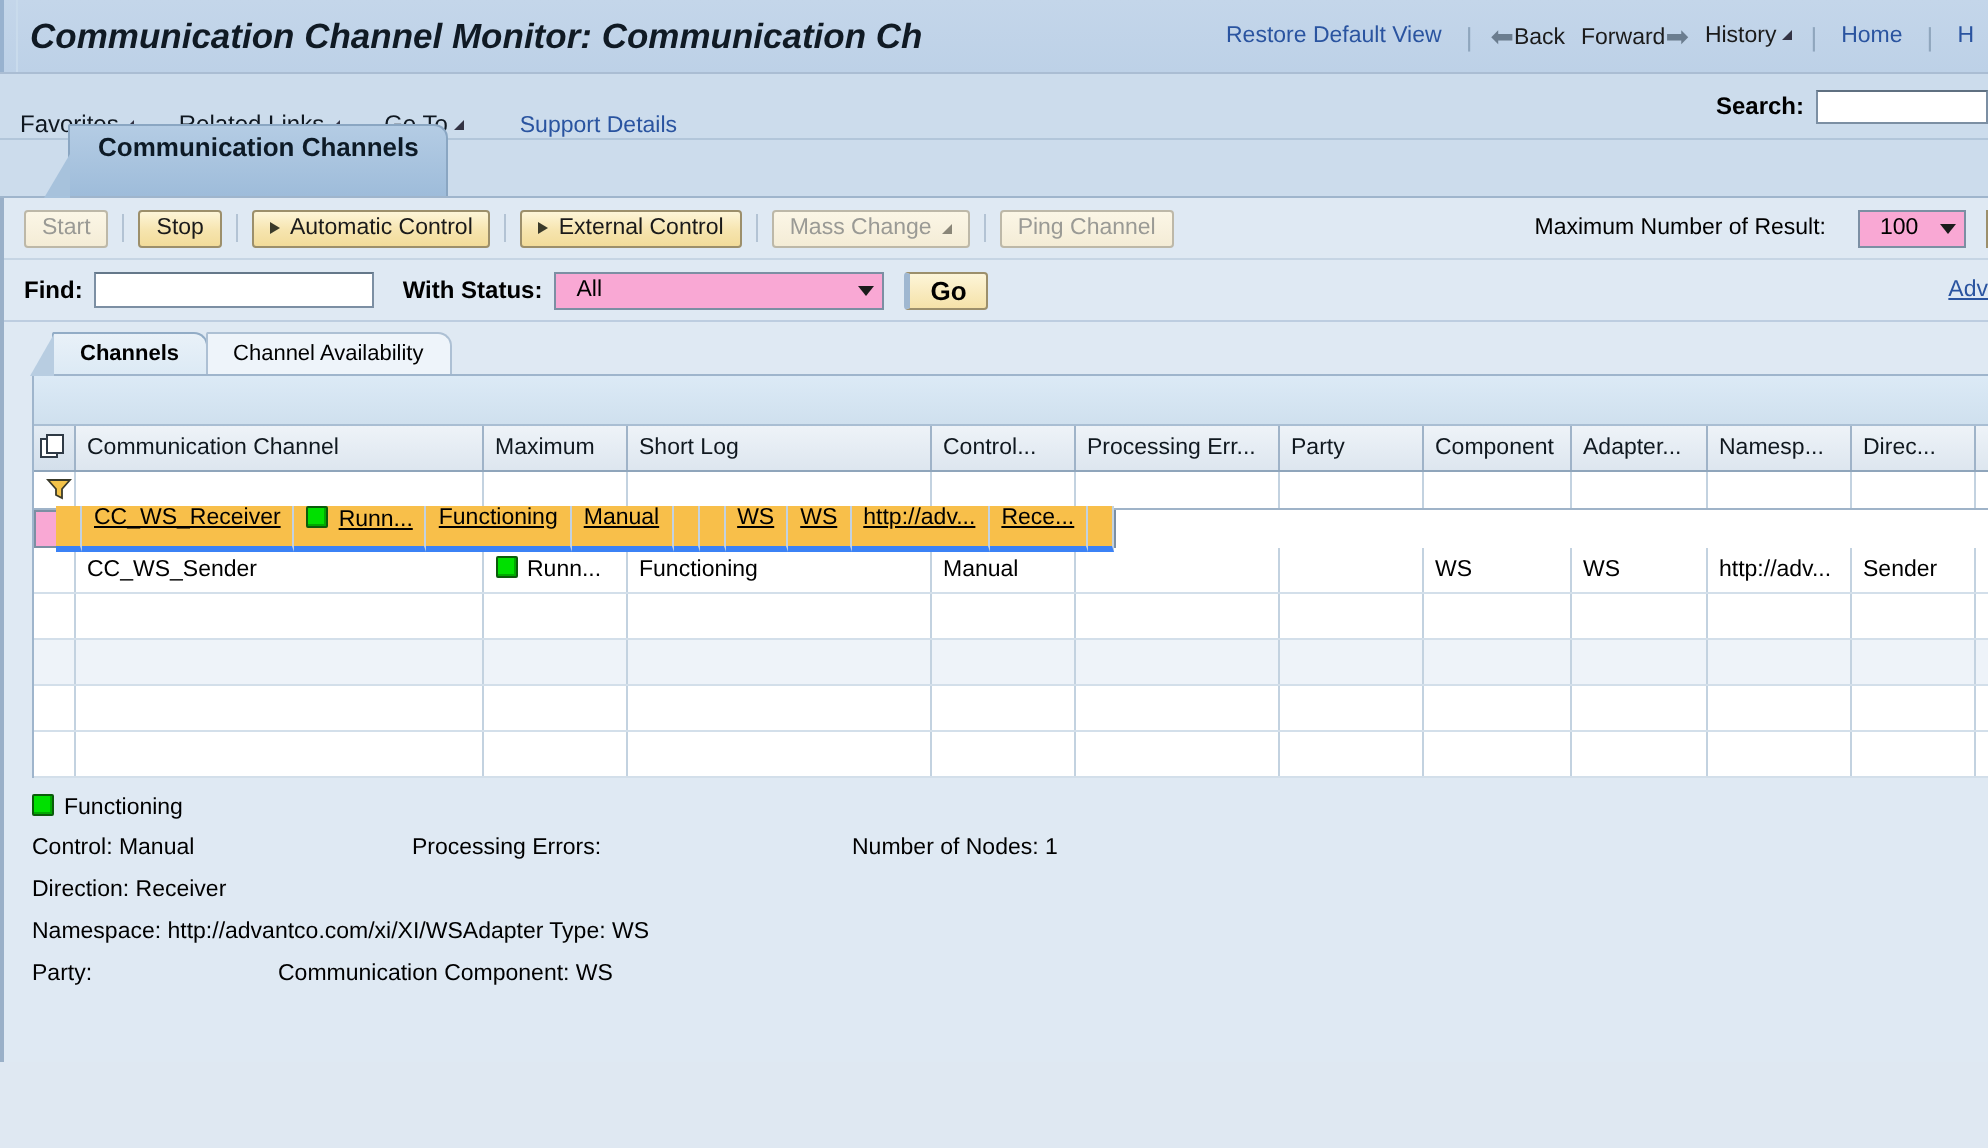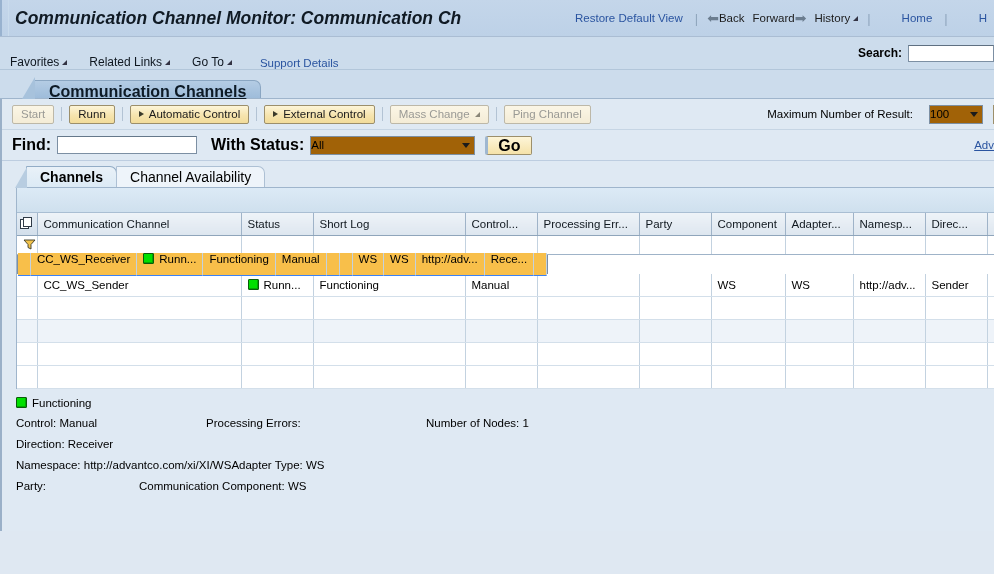--- a/index.html
+++ b/index.html
@@ -52,21 +52,20 @@
     display: flex;
     align-items: center;
     gap: 0px;
     padding-right: 0px;
     font-size: 11.5px;
   }
   .hdr-link {
     color: #2a54a0;
     white-space: nowrap;
     padding: 0 7px;
-    margin-left: 19px;
   }
   .hdr-text {
     color: #1b1b1b;
     white-space: nowrap;
     padding: 0 4px;
   }
   .hdr-sep {
     color: #8fa6bd;
     padding: 0 5px;
     font-size: 13px;
@@ -137,28 +136,27 @@
   .tabstrip {
     height: 28px;
     background: #ccdcec;
     position: relative;
     padding-left: 34px;
     display: flex;
     align-items: flex-end;
     border-bottom: 1px solid #9fb5cc;
   }
   .tab {
-    height: 18px;
+    height: 36px;
     line-height: 21px;
     padding: 0 14px;
-    font-size: 16px;
-    box-sizing: border-box;
-    position: relative;
-    white-space: nowrap;
-    text-decoration: underline;
+    font-size: 13px;
+    box-sizing: border-box;
+    position: relative;
+    white-space: nowrap;
   }
   .tab.active {
     background: linear-gradient(to bottom, #b4cce4, #9ebcda);
     border: 1px solid #8aa6c2;
     border-bottom: none;
     font-weight: bold;
     color: #0d1a26;
     border-radius: 1px 7px 0 0;
   }
   .tab.inactive {
@@ -239,26 +237,26 @@
   .maxres {
     position: absolute;
     right: 0; top: 0; height: 30px;
     display: flex; align-items: center;
     font-size: 11.5px;
   }
   .maxres-lbl { white-space: nowrap; margin-right: 16px; }
   .sel {
     height: 19px;
     border: 1px solid #7c8fa3;
-    background: #a16207;
+    background: #f9a8d4;
     display: inline-flex;
     align-items: center;
     font-size: 11.5px;
     box-sizing: border-box;
-    padding-left: 0;
+    padding-left: 10px;
   }
   .sel .selval { flex: 1; white-space: nowrap; }
   .sel .caret {
     width: 16px;
     display: flex;
     align-items: center;
     justify-content: center;
   }
   .caret i {
     display: inline-block;
@@ -272,39 +270,39 @@
   .findrow {
     height: 30px;
     display: flex;
     align-items: center;
     padding-left: 10px;
     position: relative;
     border-bottom: 1px solid #bdcde0;
   }
   .fl {
     font-weight: bold;
-    font-size: 16px;
+    font-size: 12px;
     margin-right: 6px;
     white-space: nowrap;
   }
   .tinp {
     height: 18px;
     border: 1px solid #7c8fa3;
     border-top-color: #65788a;
     background: #fff;
     font-family: "Liberation Sans", sans-serif;
     font-size: 11.5px;
     padding: 0 3px;
     box-sizing: border-box;
   }
   .go-btn {
     height: 19px;
     line-height: 17px;
     padding: 0 10px;
-    font-size: 16px;
+    font-size: 13px;
     font-weight: bold;
     border: 1px solid #9c8f6b;
     border-left: 3px solid #9fb7d0;
     border-radius: 2px;
     background: linear-gradient(to bottom, #fdf5d8 0%, #f5e2a9 100%);
     box-sizing: border-box;
     margin-left: 10px;
     cursor: default;
   }
   .adv {
@@ -322,21 +320,21 @@
     position: relative;
     padding-left: 24px;
     display: flex;
     align-items: flex-end;
     background: #dfe9f3;
   }
   .tab2 {
     height: 21px;
     line-height: 20px;
     padding: 0 13px;
-    font-size: 14px;
+    font-size: 11px;
     box-sizing: border-box;
     position: relative;
     white-space: nowrap;
   }
   .tab2.active {
     background: linear-gradient(to bottom, #e9f1f8, #dceaf5);
     border: 1px solid #92acc6;
     border-bottom: none;
     font-weight: bold;
     border-radius: 1px 7px 0 0;
@@ -410,21 +408,22 @@
     background: #fff;
     border-bottom: 1px solid #9fb3c8;
   }
   td.rowhdr {
     background: linear-gradient(to bottom, #dfe6ee, #ccd7e2);
     border-right: 1px solid #9fb3c8;
     padding: 0;
   }
   tr.sel td {
     background: #f8bf4a;
-    border-bottom: 1px solid #3b82f6;
+    border-bottom: 3px solid #3b82f6;
+    text-decoration: underline;
   }
   tr.alt td { background: #eef3f9; }
   tr.blank td { background: #fff; }
   tr.blank.alt td { background: #eef3f9; }
   .statusbox {
     display: inline-block;
     width: 9px; height: 9px;
     background: #00e000;
     border: 1px solid #0a5c0a;
     border-radius: 1px;
@@ -532,21 +531,21 @@
   </div>
 
   <div class="content">
 
     <div class="toolbar">
       <span class="btn disabled">
         <span>Start</span>
       </span>
       <span class="vsep"></span>
       <span class="btn">
-        <span>Runn</span>
+        <span>Stop</span>
       </span>
       <span class="vsep"></span>
       <span class="btn">
         <span class="arw"></span>
         <span>Automatic Control</span>
       </span>
       <span class="vsep"></span>
       <span class="btn">
         <span class="arw"></span>
         <span>External Control</span>
@@ -618,21 +617,21 @@
         </colgroup>
         <thead>
           <tr>
             <th class="ctrlcol">
               <svg class="copy-icon" width="13" height="13" viewBox="0 0 13 13">
                 <rect x="0.5" y="2.5" width="8" height="9" fill="#fff" stroke="#2f3a46"></rect>
                 <rect x="3.5" y="0.5" width="8" height="9" fill="#fff" stroke="#2f3a46"></rect>
               </svg>
             </th>
             <th>Communication Channel</th>
-            <th>Status</th>
+            <th>Maximum</th>
             <th>Short Log</th>
             <th>Control...</th>
             <th>Processing Err...</th>
             <th>Party</th>
             <th>Component</th>
             <th>Adapter...</th>
             <th>Namesp...</th>
             <th>Direc...</th>
             <th>N</th>
           </tr>

